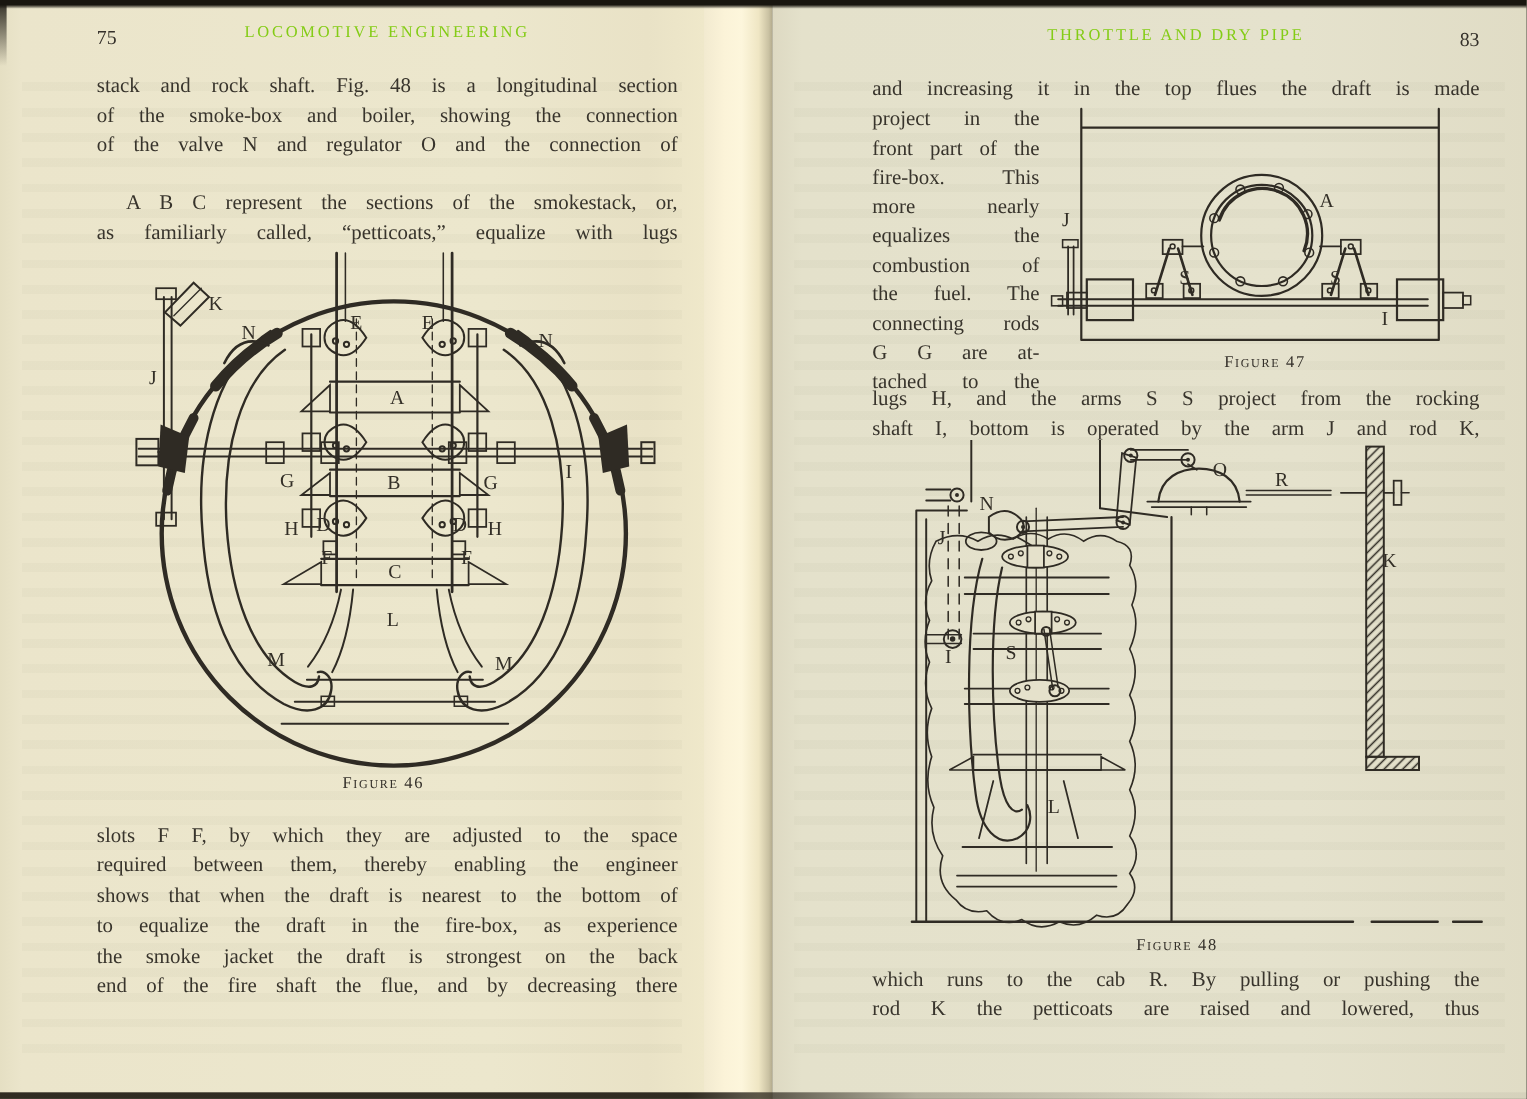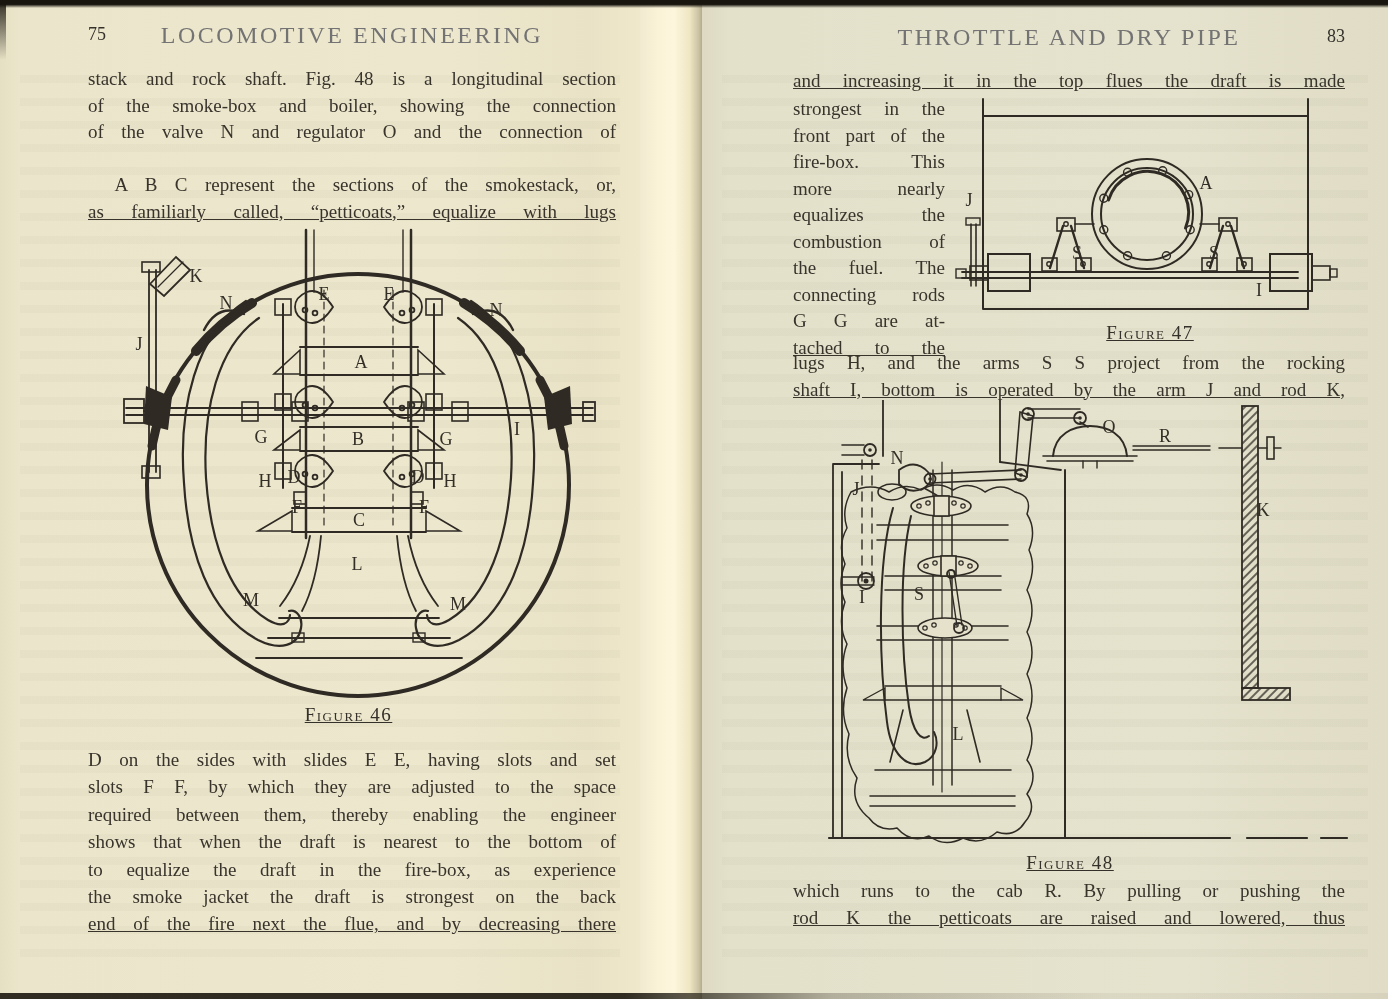--- a/index.html
+++ b/index.html
@@ -13,34 +13,34 @@
       background:linear-gradient(90deg,#ddd9c2 0,#e4e1cb 4%,#e5e2cd 70%,#e0dcc5 100%);}
   .paper-left::after,.paper-right::after{content:"";position:absolute;inset:60px 20px 40px 20px;
       background:repeating-linear-gradient(180deg,transparent 0 15px,rgba(105,110,80,.04) 15px 23px);
       pointer-events:none;}
   .edge-top{position:absolute;left:0;top:0;width:1388px;height:8px;
       background:linear-gradient(180deg,#19160f 0,#19160f 55%,rgba(25,22,15,0) 100%);}
   .edge-bottom{position:absolute;left:0;bottom:0;width:1388px;height:6px;
       background:linear-gradient(90deg,rgba(28,24,16,.9) 0 45%,rgba(28,24,16,.25) 60%,rgba(28,24,16,.05) 80%);}
   .edge-left{position:absolute;left:0;top:0;width:6px;height:60px;
       background:linear-gradient(180deg,rgba(25,22,15,.9),rgba(25,22,15,0));}
-  .runhead{position:absolute;font-size:24px;letter-spacing:2.5px;color:#737373;}
+  .runhead{position:absolute;font-size:15px;letter-spacing:2.5px;color:#84cc16;}
   .pageno{position:absolute;font-size:18px;color:#34302a;}
   .tb{position:absolute;font-size:19px;line-height:26.5px;}
   .tb .tline{text-align:justify;text-align-last:justify;white-space:normal;}
-  .tb .tline.tlast{text-align-last:left;text-decoration:underline;}
+  .tb .tline.tlast{text-align-last:left;}
   .tb.justify-all .tline.tlast{text-align-last:justify;}
   .tb.p3{line-height:27.4px;}
   .indent-first .tline:first-child{text-indent:1.4em;}
   .figure{position:absolute;}
   .figure svg{display:block;}
   .fig-label{position:absolute;transform:translate(-50%,-50%);font-size:18px;color:#332f27;
       font-family:"Liberation Serif","DejaVu Serif",serif;}
   .caption{position:absolute;left:0;width:100%;text-align:center;font-variant:small-caps;
-      font-size:19px;letter-spacing:1.5px;color:#34302a;text-decoration:underline;}
+      font-size:15px;letter-spacing:1.5px;color:#34302a;}
 </style>
 </head>
 <body>
 
 <div class="scan">
   <div class="paper-left"></div>
   <div class="paper-gutter"></div>
   <div class="paper-right"></div>
 
   <span class="pageno" style="left:88px;top:24px">75</span>
@@ -145,37 +145,36 @@
         <span class="fig-label" style="left: 262px; top: 213px;">B</span>
         <span class="fig-label" style="left: 263px; top: 294px;">C</span>
         <span class="fig-label" style="left: 261px; top: 338px;">L</span>
         <span class="fig-label" style="left: 155px; top: 374px;">M</span>
         <span class="fig-label" style="left: 362px; top: 378px;">M</span>
       </div>
     <div class="caption" style="top:478px">Figure 46</div>
   </div>
 
   <div class="tb p3 justify-all" style="left:88px;top:746px;width:528px">
-      <div class="tline">D on the sides with slides E E, having slots and set</div>
       <div class="tline">slots F F, by which they are adjusted to the space</div>
       <div class="tline">required between them, thereby enabling the engineer</div>
       <div class="tline">shows that when the draft is nearest to the bottom of</div>
       <div class="tline">to equalize the draft in the fire-box, as experience</div>
       <div class="tline">the smoke jacket the draft is strongest on the back</div>
-      <div class="tline tlast">end of the fire next the flue, and by decreasing there</div>
+      <div class="tline tlast">end of the fire shaft the flue, and by decreasing there</div>
     </div>
 
   <div class="runhead" style="left:793px;top:24px;width:552px;text-align:center">THROTTLE AND DRY PIPE</div>
   <span class="pageno" style="left:1318px;top:26px;width:27px;text-align:right">83</span>
 
   <div class="tb justify-all" style="left:793px;top:68px;width:552px">
       <div class="tline tlast">and increasing it in the top flues the draft is made</div>
     </div>
   <div class="tb justify-all" style="left:793px;top:96px;width:152px">
-      <div class="tline">strongest in the</div>
+      <div class="tline">project in the</div>
       <div class="tline">front part of the</div>
       <div class="tline">fire-box.  This</div>
       <div class="tline">more nearly</div>
       <div class="tline">equalizes the</div>
       <div class="tline">combustion of</div>
       <div class="tline">the fuel.  The</div>
       <div class="tline">connecting rods</div>
       <div class="tline">G G are at-</div>
       <div class="tline tlast">tached to the</div>
     </div>

